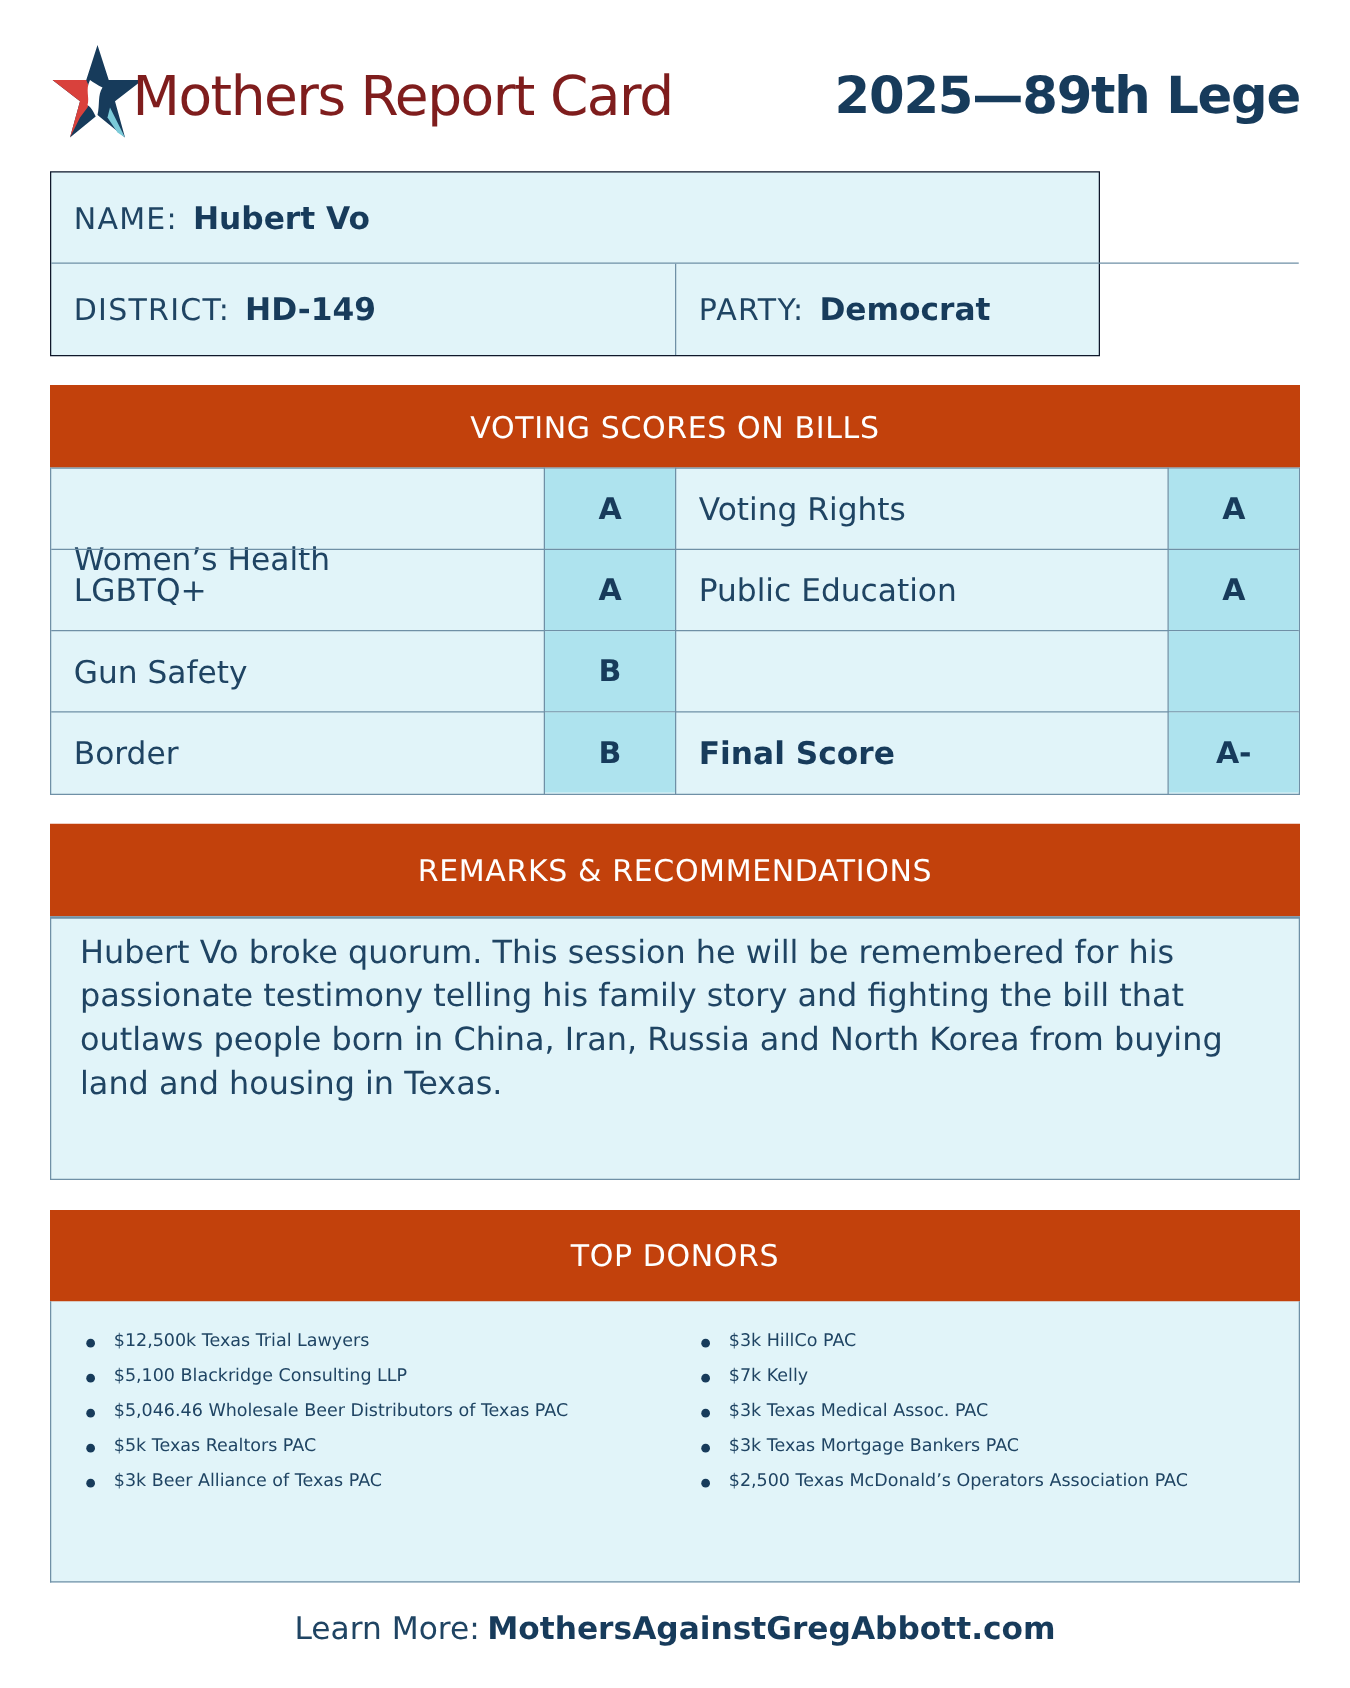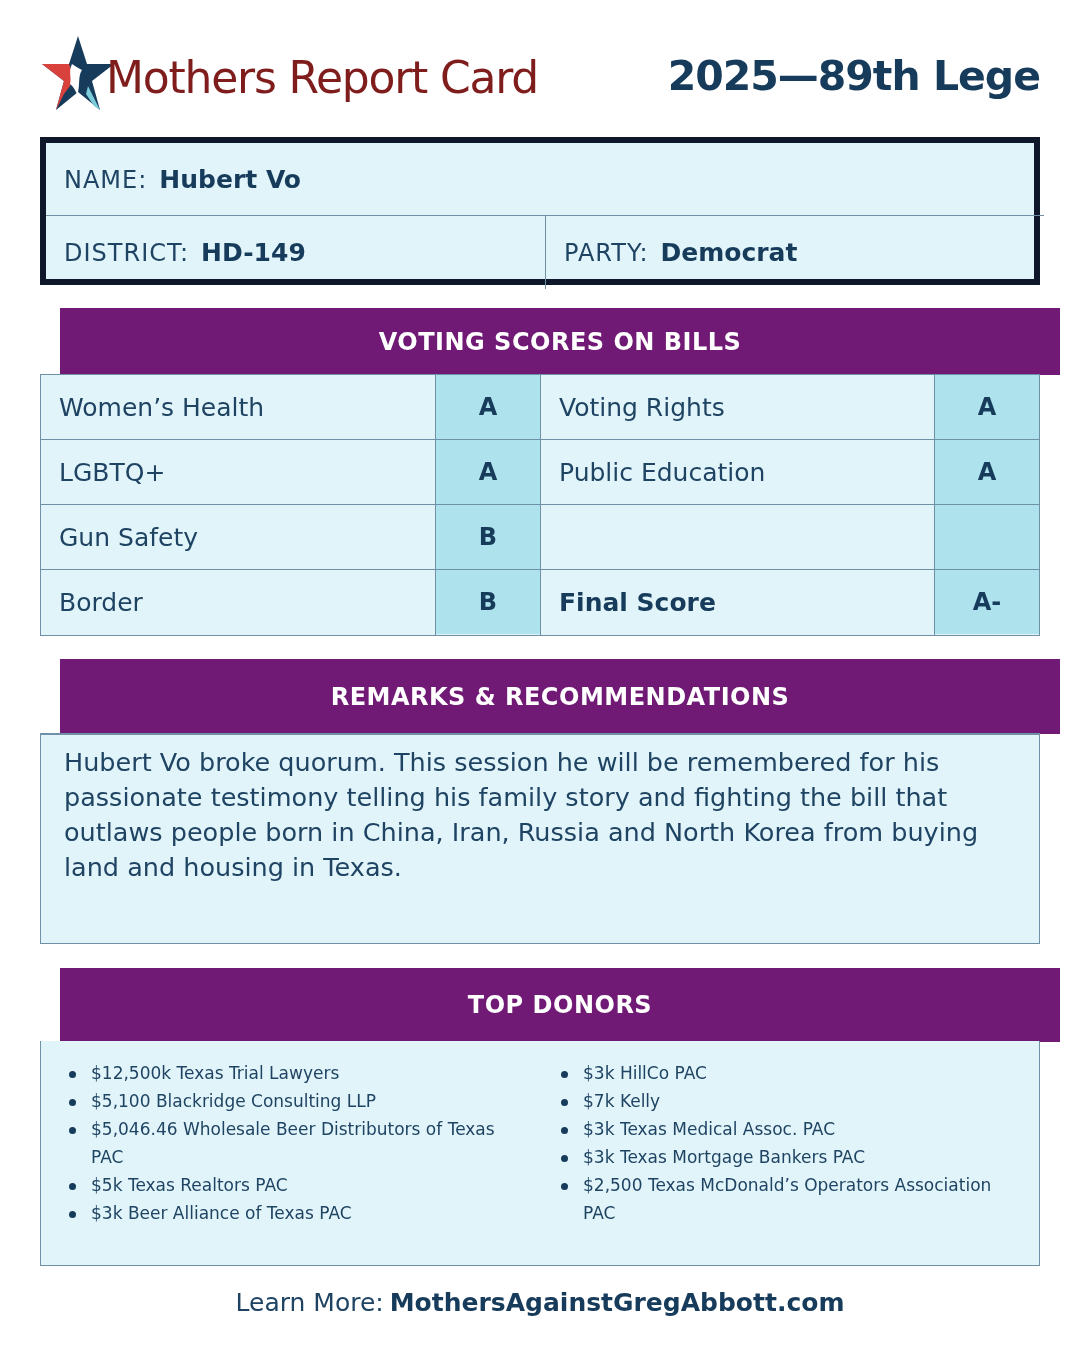--- a/index.html
+++ b/index.html
@@ -20,49 +20,49 @@
       position: absolute; left: 66px; top: 22px;
       font-family: "DejaVu Sans", sans-serif; font-weight: normal;
       font-size: 44px; letter-spacing: -1.2px; color: #7f1d1d;
     }
     .session {
       position: absolute; right: 0; top: 22px;
       font-family: "DejaVu Sans", sans-serif; font-weight: bold;
       font-size: 41px; letter-spacing: -1px; color: #173b5b;
     }
 
-    .panel { position: absolute; left: 40px; width: 1000px; background: #e1f4f9; border: 6px solid #0f172a; }
+    .panel { position: absolute; left: 40px; width: 840px; background: #e1f4f9; border: 1px solid #0f172a; }
     .info { top: 137px; height: 148px; }
     .info .row1 { position: absolute; left: 0; top: 0; width: 998px; height: 73px; border-bottom: 1px solid #6f90a6; }
     .info .row2 { position: absolute; left: 0; top: 73px; width: 998px; height: 73px; }
     .info .cell { position: absolute; top: 0; height: 73px; display: flex; align-items: center; padding-left: 18px; font-size: 25px; }
     .info .divider { position: absolute; left: 499px; top: 0; width: 1px; height: 73px; background: #6f90a6; }
     .lbl { font-weight: normal; letter-spacing: 1px; color: #1f4463; font-size: 24px; font-family: "DejaVu Sans", sans-serif; }
     .val { font-weight: bold; margin-left: 12px; color: #173b5b; font-size: 25px; }
 
     .section-head {
-      position: absolute; left: 40px; width: 1000px; background: #701a75;
-      color: #ffffff; font-weight: bold; font-size: 24px; letter-spacing: 0.5px;
-      display: flex; align-items: center; justify-content: center; margin-left: 20px;
+      position: absolute; left: 40px; width: 1000px; background: #c2410c;
+      color: #ffffff; font-weight: normal; font-size: 24px; letter-spacing: 0.5px;
+      display: flex; align-items: center; justify-content: center;
     }
 
     .scores { position: absolute; left: 40px; top: 374px; width: 1000px; height: 262px; border: 1px solid #6f90a6; border-top: none; background: #e1f4f9; }
     .srow { position: absolute; left: 0; width: 998px; height: 65px; border-top: 1px solid #6f90a6; }
     .scell { position: absolute; top: 0; height: 64px; display: flex; align-items: center; font-size: 25px; color: #1f4463; }
     .scell.label { padding-left: 18px; }
     .scell.grade { justify-content: center; background: #aee3ee; font-weight: bold; color: #173b5b; font-size: 24px; }
     .scell.final { font-weight: bold; color: #173b5b; }
     .vline { position: absolute; top: 0; width: 1px; height: 262px; background: #6f90a6; }
 
     .remarks-body { position: absolute; left: 40px; top: 733px; width: 1000px; height: 211px; background: #e1f4f9; border: 1px solid #6f90a6; border-top: 2px solid #6f90a6; }
     .remarks-text { position: absolute; left: 23px; top: 10px; width: 950px; font-size: 25.5px; line-height: 35px; color: #1f4463; }
 
     .donors-body { position: absolute; left: 40px; top: 1041px; width: 1000px; height: 225px; background: #e1f4f9; border: 1px solid #6f90a6; border-top: none; }
     .donor-col { position: absolute; top: 18px; list-style: none; }
-    .donor-col li { position: relative; padding-left: 24px; font-size: 17px; line-height: 28px; color: #1f4463; }
+    .donor-col li { position: relative; padding-left: 24px; font-size: 14px; line-height: 28px; color: #1f4463; }
     .donor-col li::before { content: ""; position: absolute; left: 2px; top: 12px; width: 7px; height: 7px; border-radius: 50%; background: #173b5b; }
 
     .footer { position: absolute; left: 0; top: 1288px; width: 1080px; text-align: center; font-size: 25px; color: #1f4463; }
     .footer .url { font-weight: bold; color: #173b5b; margin-left: 6px; }
   </style>
 </head>
 <body>
 
 <div class="header">
   <svg class="logo" viewBox="0 0 72 78">
@@ -92,21 +92,21 @@
       <span class="lbl">PARTY:</span>
       <span class="val">Democrat</span>
     </div>
   </div>
 </div>
 
 <div class="section-head" style="top:308px;height:67px;">VOTING SCORES ON BILLS</div>
 
 <div class="scores">
   <div class="srow" style="top:0;">
-    <div class="scell label" style="left:0;width:476px;">Women’s Health</div>
+    <div class="scell label" style="left:0;width:476px;margin-top:40px;">Women’s Health</div>
     <div class="scell grade" style="left:395px;width:104px;">A</div>
     <div class="scell label" style="left:500px;width:393px;">Voting Rights</div>
     <div class="scell grade" style="left:894px;width:104px;">A</div>
   </div>
   <div class="srow" style="top:65px;">
     <div class="scell label" style="left:0;width:395px;">LGBTQ+</div>
     <div class="scell grade" style="left:395px;width:104px;">A</div>
     <div class="scell label" style="left:500px;width:393px;">Public Education</div>
     <div class="scell grade" style="left:894px;width:104px;">A</div>
   </div>

